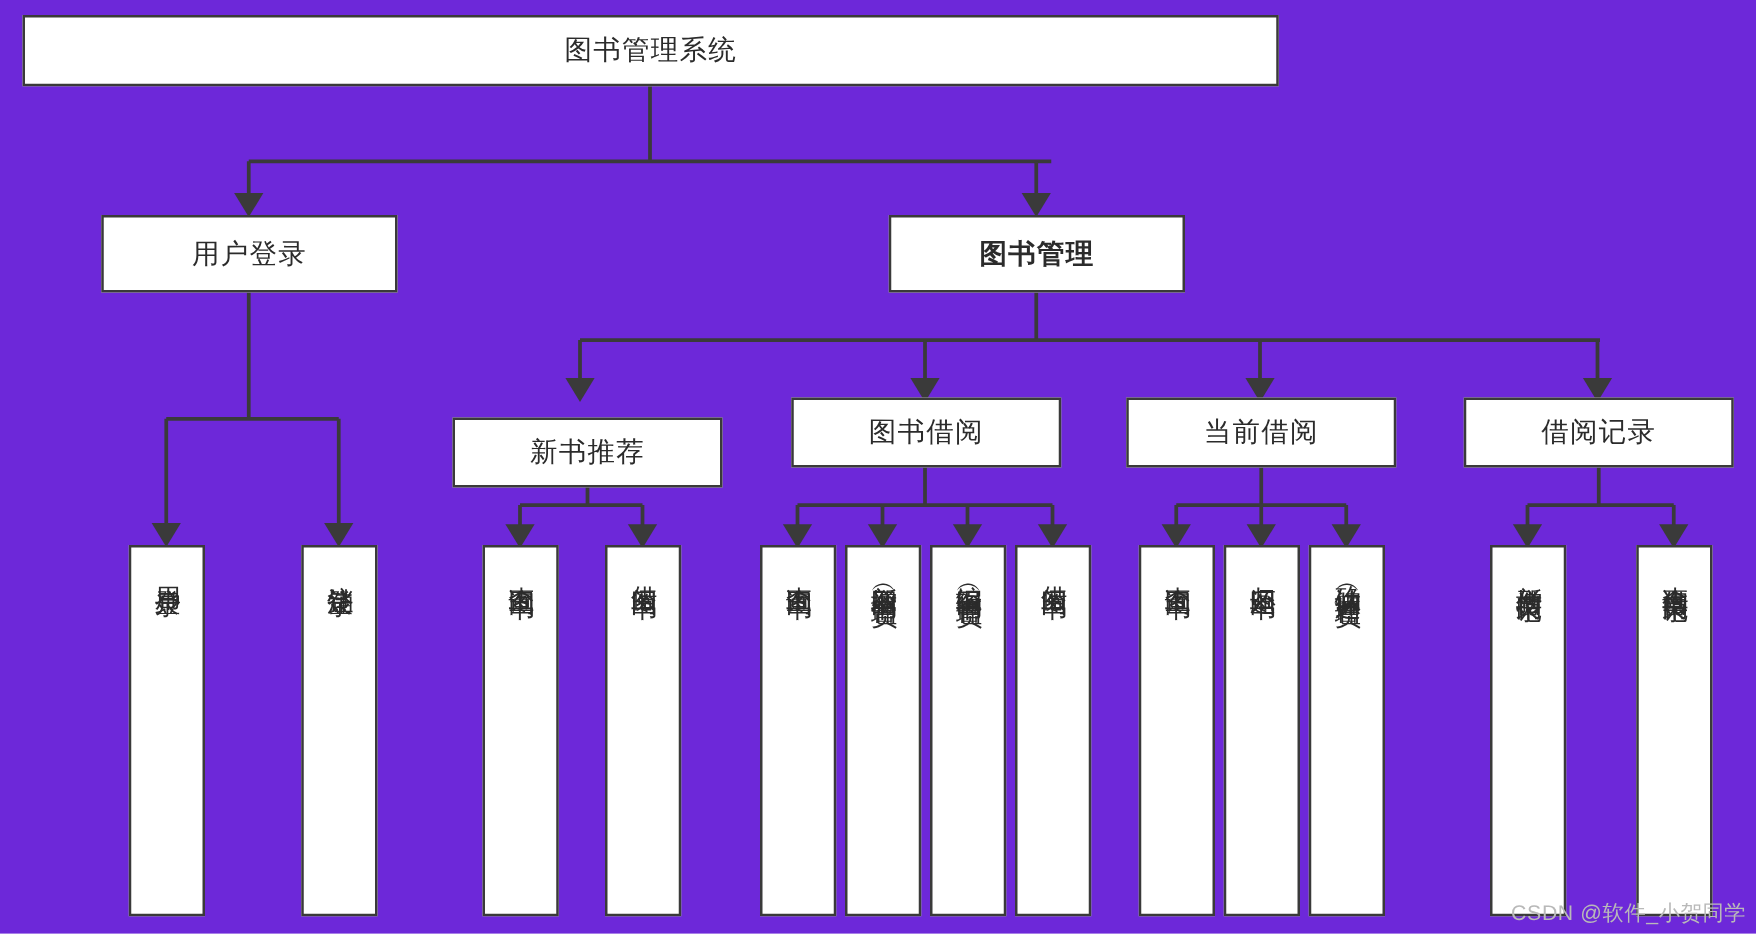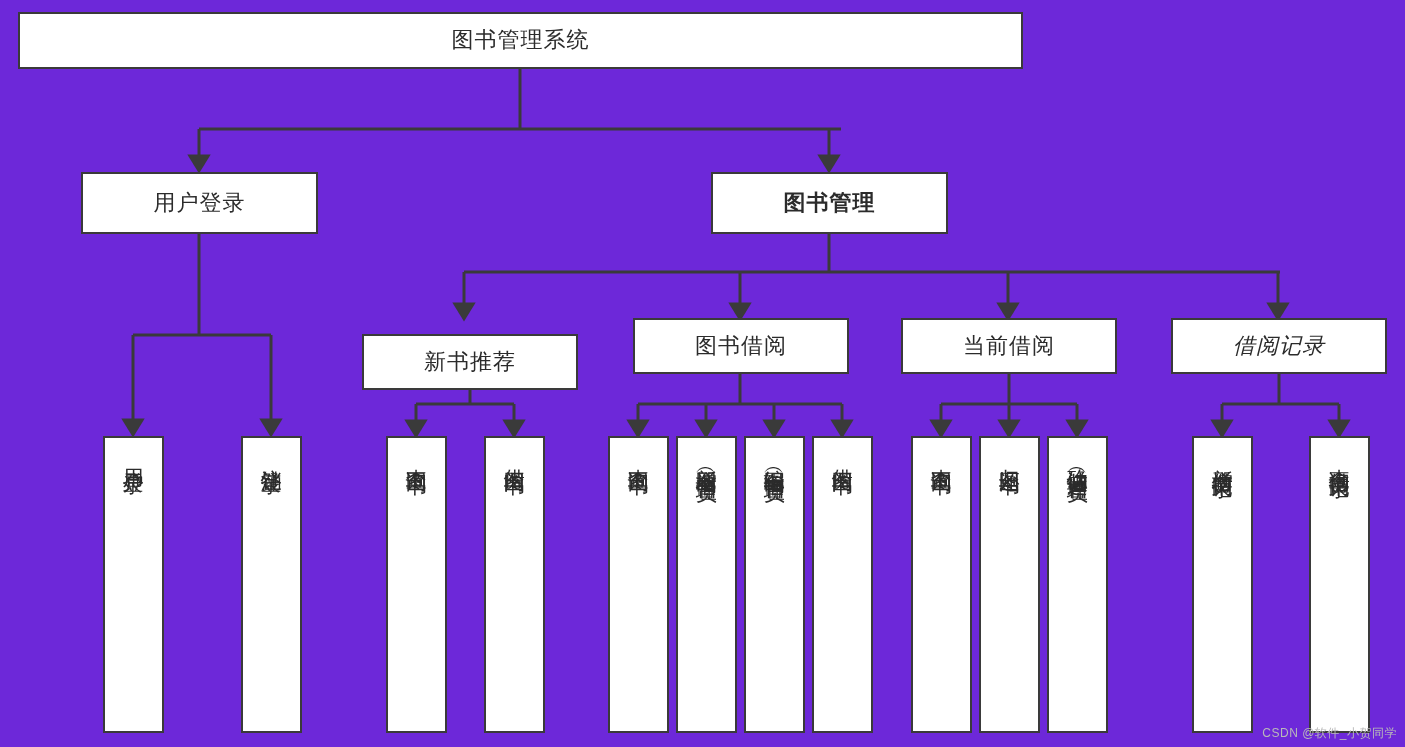--- a/index.html
+++ b/index.html
@@ -56,21 +56,21 @@
     white-space: nowrap;
     color: #2b2b2b;
   }
   .htext {
     white-space: nowrap;
   }
   #watermark {
     position: absolute;
     right: 8px;
     bottom: 5px;
-    font-size: 12px;
+    font-size: 17px;
     color: #b9b9b9;
     letter-spacing: 0.5px;
     white-space: nowrap;
     margin-left: 15px;
   }
 </style>
 </head>
 <body>
 
 <div id="canvas">
@@ -142,21 +142,21 @@
   </div>
 
   <div class="node horiz" style="left:633px; top:318px; width:216px; height:56px;text-align:center;">
     <span class="htext">图书借阅</span>
   </div>
 
   <div class="node horiz" style="left:901px; top:318px; width:216px; height:56px;">
     <span class="htext">当前借阅</span>
   </div>
 
-  <div class="node horiz" style="left:1171px; top:318px; width:216px; height:56px;font-style:italic;">
+  <div class="node horiz" style="left:1171px; top:318px; width:216px; height:56px;">
     <span class="htext">借阅记录</span>
   </div>
 
   <div class="node leaf" style="left:103px; top:436px; width:61px; height:297px;">
     <span class="vtext">用户登录</span>
   </div>
 
   <div class="node leaf" style="left:241px; top:436px; width:61px; height:297px;">
     <span class="vtext">注销登录</span>
   </div>

